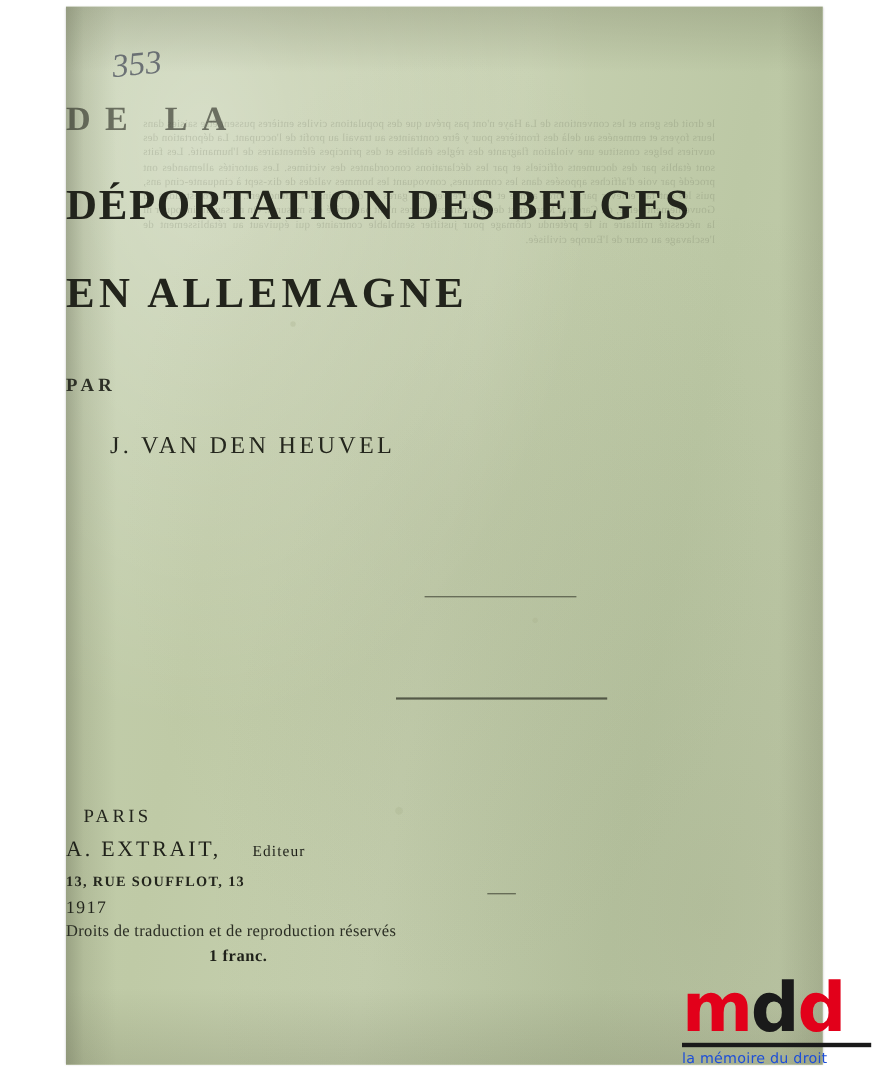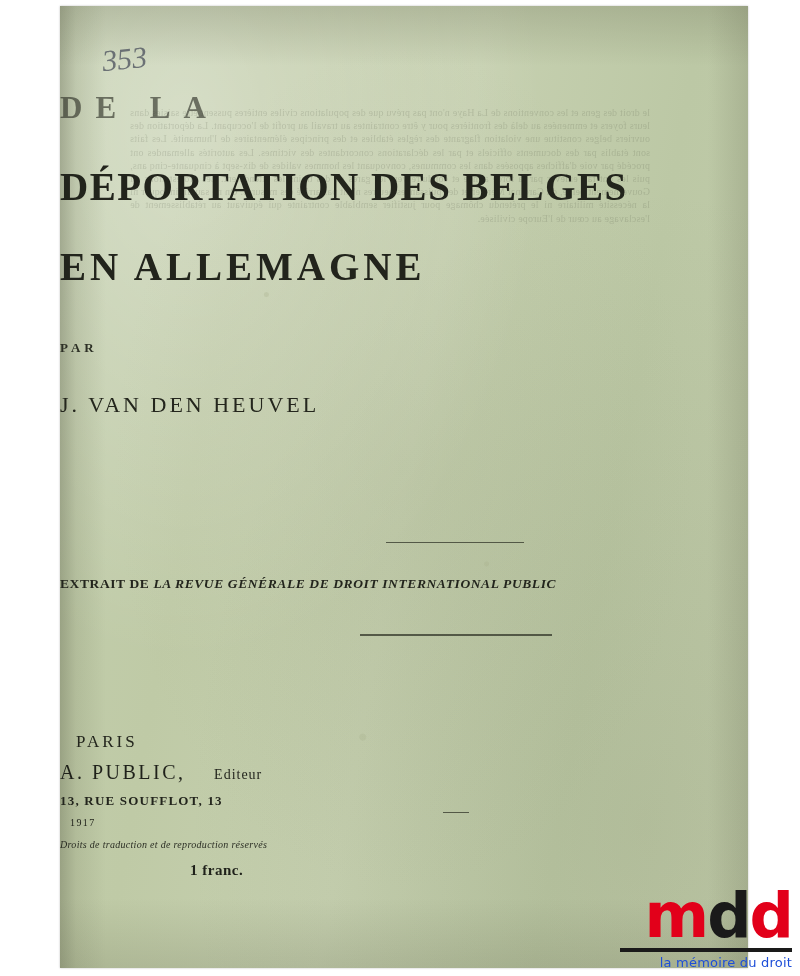--- a/index.html
+++ b/index.html
@@ -151,33 +151,34 @@
     top: 238px;
     font-size: 39px;
     font-weight: 700;
     letter-spacing: 4px;
     font-family: "Liberation Serif", serif;
     color: #22241c;
   }
 
   #t-par {
     top: 334px;
-    font-size: 13px;
+    font-size: 17px;
     letter-spacing: 4px;
     font-weight: 700;
     color: #2d3026;
   }
 
   #t-author {
     top: 386px;
     font-size: 22px;
     letter-spacing: 3px;
     font-weight: 400;
     color: #24261d;
     font-family: "Liberation Serif", serif;
+    margin-left: 40px;
   }
 
   #t-role {
     top: 422px;
     font-size: 10.5px;
     letter-spacing: 2.2px;
     color: #2f3228;
   }
 
   .rule {
@@ -236,49 +237,47 @@
     font-weight: bold;
   }
   #rule3 {
     left: 383px;
     top: 806px;
     width: 26px;
     height: 1.2px;
   }
   #t-year {
     top: 811px;
-    font-size: 10px;
+    font-size: 16px;
     letter-spacing: 1.4px;
     color: #23251d;
-    padding-left: 10px;
   }
   #t-rights {
     top: 833px;
-    font-size: 10px;
-    font-style: italic;
+    font-size: 15px;
     letter-spacing: 0.3px;
     color: #2b2e24;
   }
   #t-price {
     top: 856px;
     left: 130px;
     width: 100%;
     font-size: 15px;
     font-weight: 700;
     letter-spacing: 0.5px;
     color: #1f211a;
   }
 
   
   #logo {
     position: absolute;
     right: 8px;
     bottom: 6px;
     width: 172px;
-    text-align: right;
+    text-align: left;
   }
   #logo-mark {
     font-family: "DejaVu Sans", sans-serif;
     font-size: 62px;
     font-weight: 700;
     color: #e2001a;
     line-height: 0.95;
     letter-spacing: -2px;
   }
   #logo-mark .blk { color: #1a1a1a; }
@@ -312,29 +311,26 @@
 
     <div class="tp" id="t-dela">DE LA</div>
     <div class="tp" id="t-line1">DÉPORTATION DES BELGES</div>
     <div class="tp" id="t-line2">EN ALLEMAGNE</div>
 
     <div class="tp" id="t-par">PAR</div>
     <div class="tp" id="t-author">J. VAN DEN HEUVEL</div>
 
     <div class="rule" id="rule1"></div>
 
-    <div class="tp" id="t-extrait">
-      <span>EXTRAIT DE </span><span class="ital">LA REVUE GÉNÉRALE DE DROIT INTERNATIONAL PUBLIC</span>
-    </div>
 
     <div class="rule" id="rule2"></div>
 
     <div class="tp" id="t-paris">PARIS</div>
     <div class="tp" id="t-publisher">
-      <span>A. PUBLIC,</span>
+      <span>A. EXTRAIT,</span>
       <span class="small">Editeur</span>
     </div>
     <div class="tp" id="t-address">13, RUE SOUFFLOT, 13</div>
     <div class="rule" id="rule3"></div>
     <div class="tp" id="t-year">1917</div>
     <div class="tp" id="t-rights">Droits de traduction et de reproduction réservés</div>
     <div class="tp" id="t-price">1 franc.</div>
   </div>
 
   <div id="logo">

